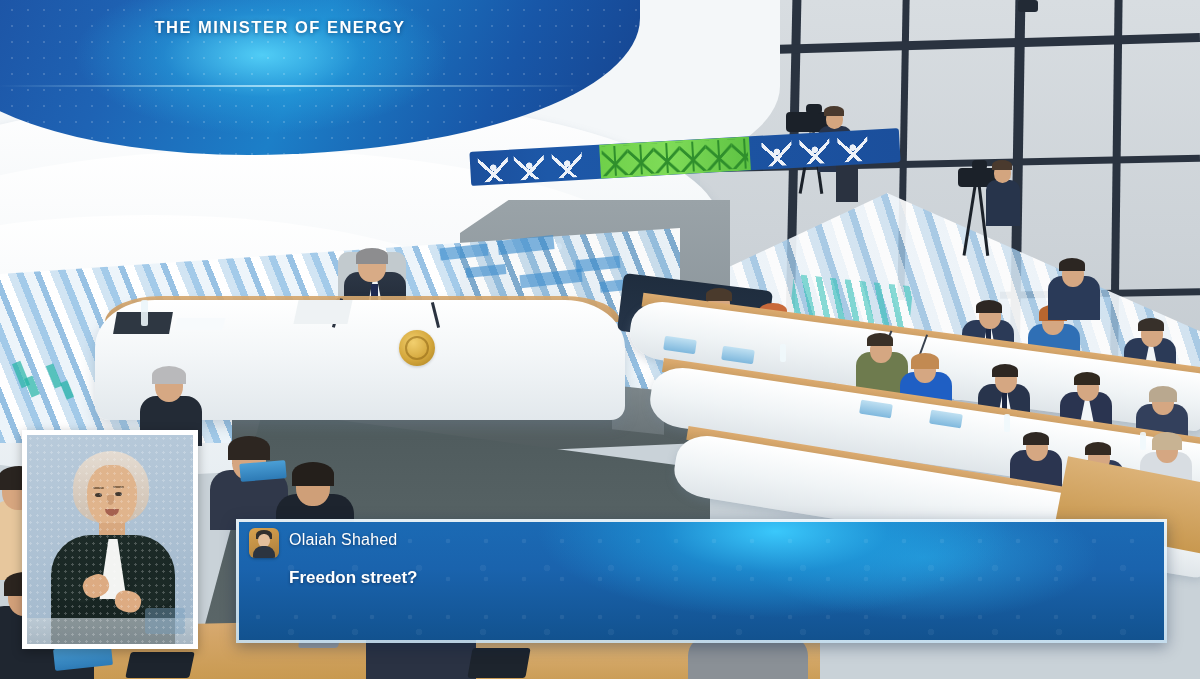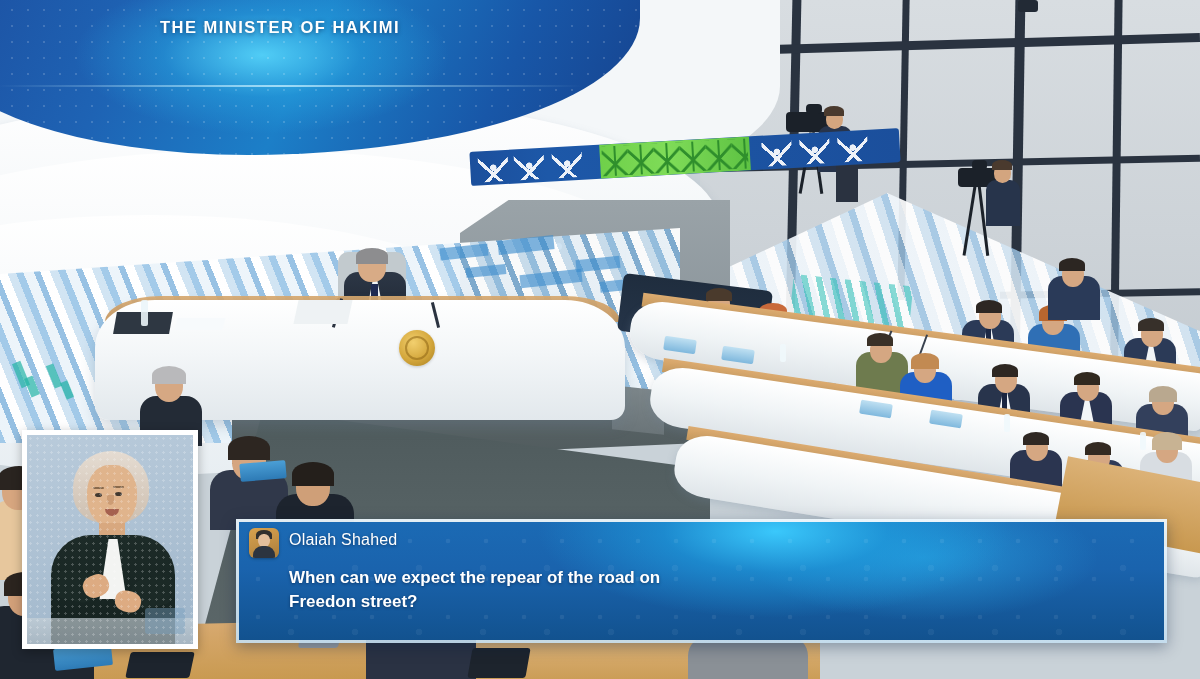--- a/index.html
+++ b/index.html
@@ -627,21 +627,21 @@
     <div class="fg-blue-card" style="left:240px; top:462px; width:46px; height:18px; transform:rotate(-5deg);"></div>
     <div class="fg-tablet" style="left:128px; top:652px; width:64px; height:26px; transform:skewX(-12deg);"></div>
     <div class="fg-tablet" style="left:470px; top:648px; width:58px; height:30px; transform:skewX(-10deg);"></div>
     <div class="fg-tablet" style="left:300px; top:630px; width:40px; height:18px; transform:skewX(-14deg); background:#9aa0a6;"></div>
 
   </div>
 
   <div class="banner">
     <div class="banner-dots"></div>
     <div class="banner-text">
-      <div class="t-role">THE MINISTER OF HAKIMI</div>
+      <div class="t-role">THE MINISTER OF ENERGY</div>
     </div>
   </div>
 
   <div class="pip">
     <div class="pip-inner">
       <div class="sl-hair"></div>
       <div class="sl-face"></div>
       <div class="sl-brow" style="left:66px; top:52px;"></div>
       <div class="sl-brow" style="left:86px; top:51px;"></div>
       <div class="sl-eye" style="left:68px; top:58px;"></div>
@@ -662,19 +662,18 @@
 
   <div class="chat">
     <div class="chat-inner">
       <div class="chat-avatar">
         <div class="av-hair"></div>
         <div class="av-face"></div>
         <div class="av-body"></div>
       </div>
       <div class="chat-name">Olaiah Shahed</div>
       <div class="chat-msg">
-        <div>When can we expect the repear of the road on</div>
         <div>Freedon street?</div>
       </div>
     </div>
   </div>
 
 </div>
 
 </body></html>

